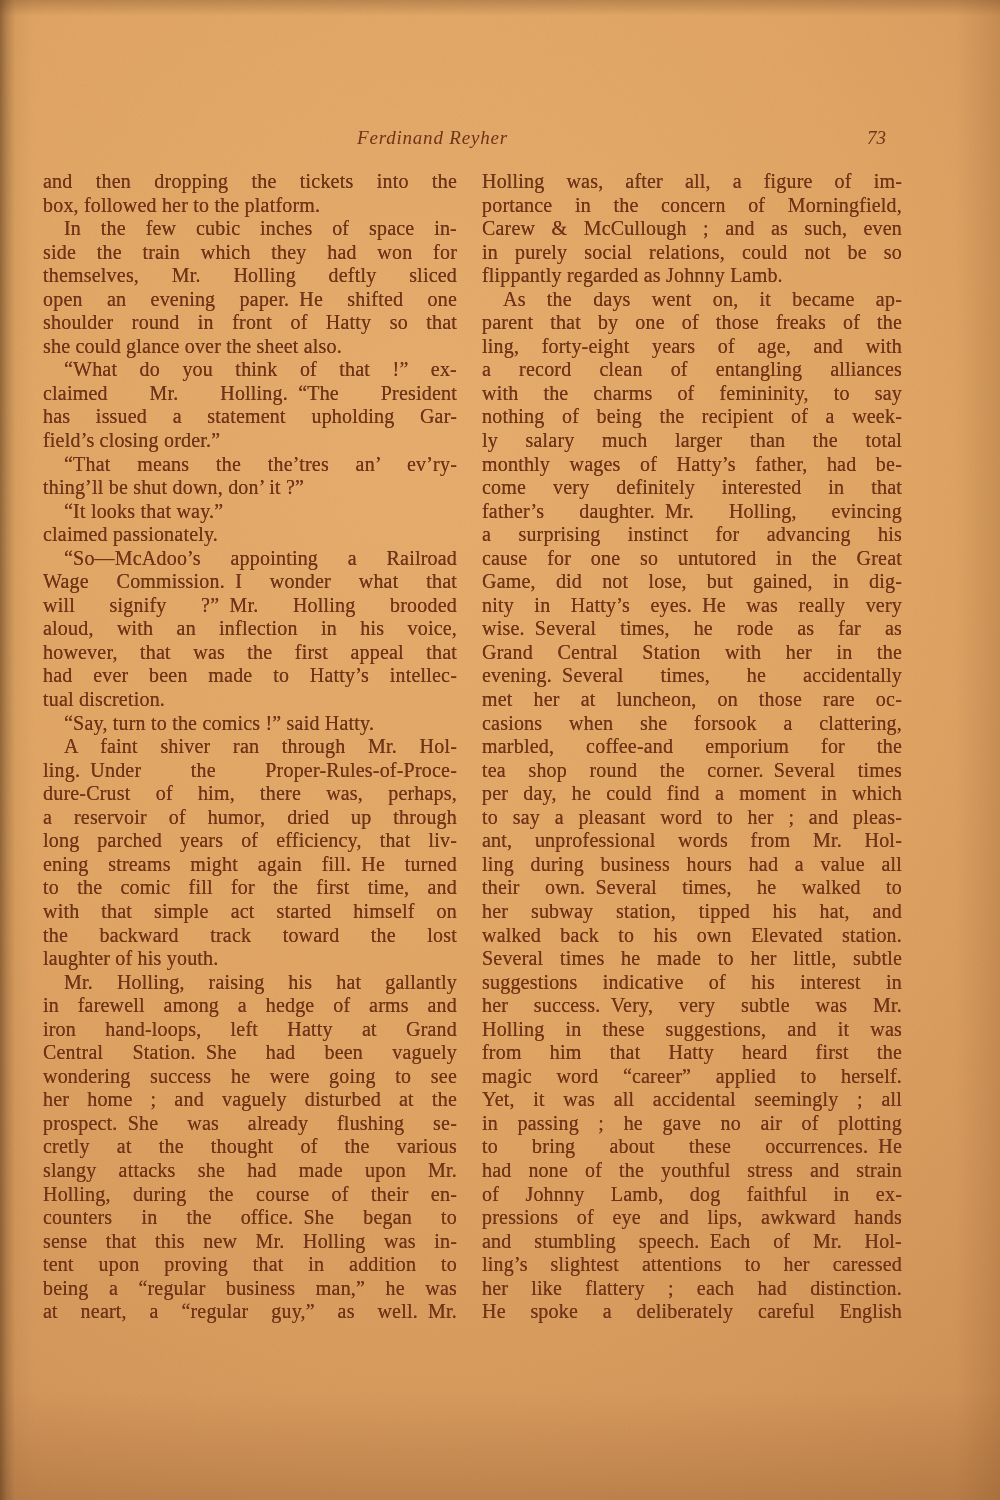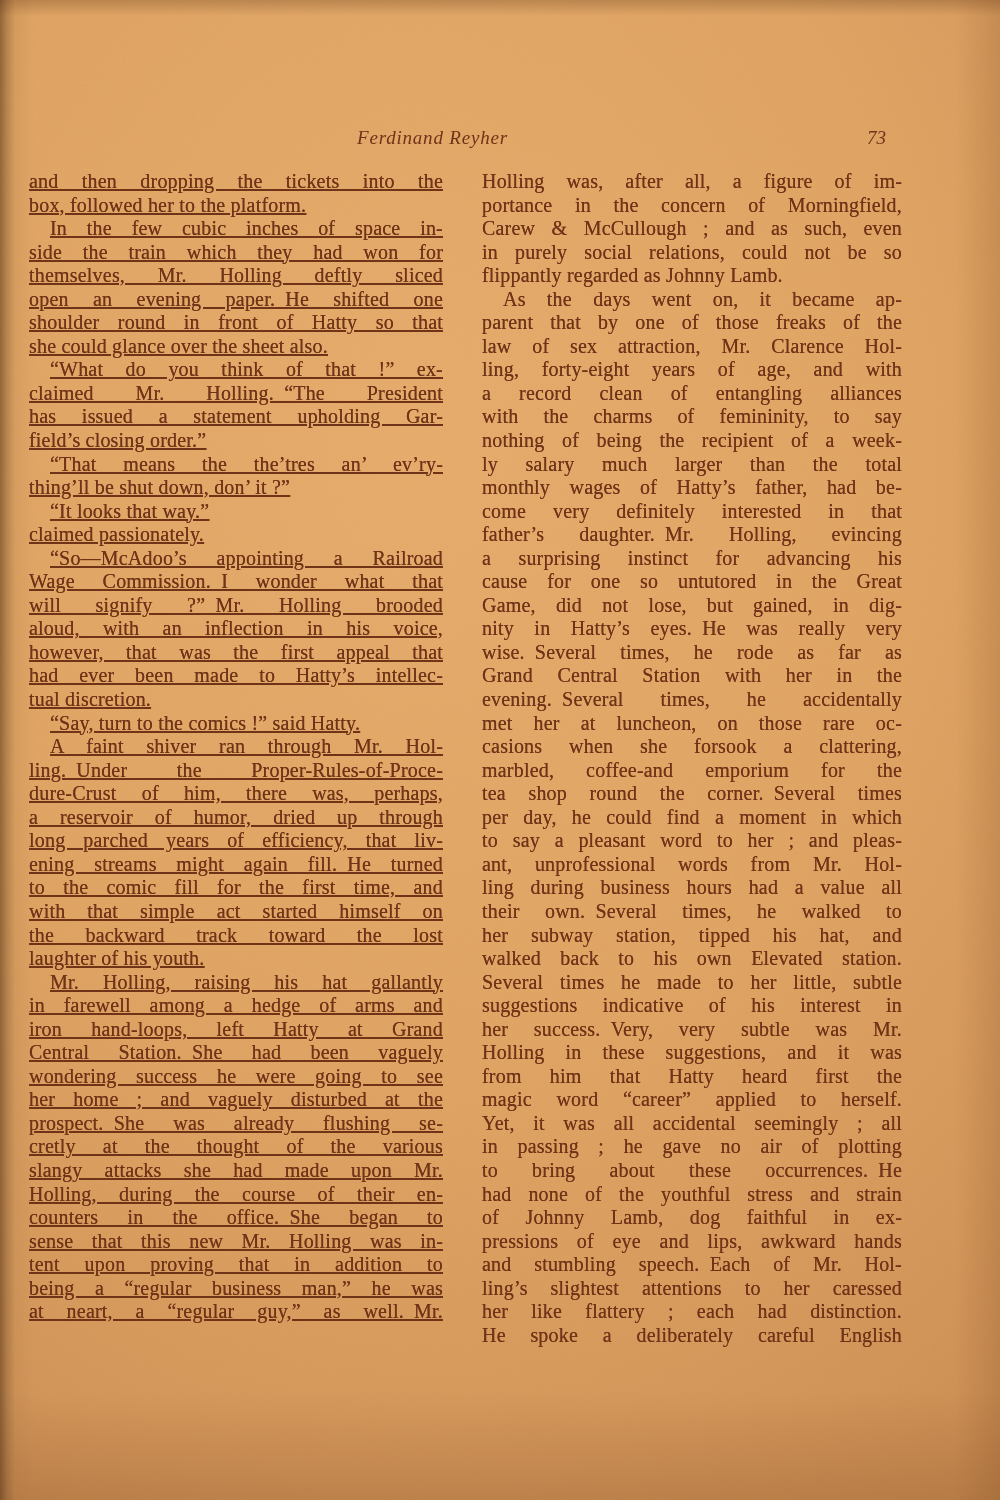--- a/index.html
+++ b/index.html
@@ -18,21 +18,21 @@
   }
   .grain{position:absolute;top:0;left:0;opacity:0.15;mix-blend-mode:multiply;pointer-events:none;}
   .header{position:absolute;top:127px;left:0;width:100%;height:34px;font-size:19px;font-style:italic;}
   .running-title{position:absolute;left:357px;top:0;letter-spacing:0.8px;}
   .page-number{position:absolute;left:867px;top:0;}
   .column{
     position:absolute;top:170px;
     font-size:20px;line-height:23.55px;letter-spacing:0.2px;
     text-shadow:0 0 0.45px rgba(111,51,24,0.9);
   }
-  .column.left{left:29px;width:414px;text-decoration:underline;}
+  .column.left{left:43px;width:414px;}
   .column.right{left:482px;width:420px;}
   .line{text-align:justify;text-align-last:justify;}
   .line.end{text-align-last:left;}
   .line.indent{text-indent:21px;}
 </style>
 </head>
 <body>
 
 <div class="page">
 
@@ -101,21 +101,20 @@
       <div class="line">at neart, a “regular guy,” as well. Mr.</div>
     </div>
   <div class="column right">
       <div class="line">Holling was, after all, a figure of im-</div>
       <div class="line">portance in the concern of Morningfield,</div>
       <div class="line">Carew &amp; McCullough ; and as such, even</div>
       <div class="line">in purely social relations, could not be so</div>
       <div class="line end">flippantly regarded as Johnny Lamb.</div>
       <div class="line indent">As the days went on, it became ap-</div>
       <div class="line">parent that by one of those freaks of the</div>
-      <div class="line">law of sex attraction, Mr. Clarence Hol-</div>
       <div class="line">ling, forty-eight years of age, and with</div>
       <div class="line">a record clean of entangling alliances</div>
       <div class="line">with the charms of femininity, to say</div>
       <div class="line">nothing of being the recipient of a week-</div>
       <div class="line">ly salary much larger than the total</div>
       <div class="line">monthly wages of Hatty’s father, had be-</div>
       <div class="line">come very definitely interested in that</div>
       <div class="line">father’s daughter. Mr. Holling, evincing</div>
       <div class="line">a surprising instinct for advancing his</div>
       <div class="line">cause for one so untutored in the Great</div>

